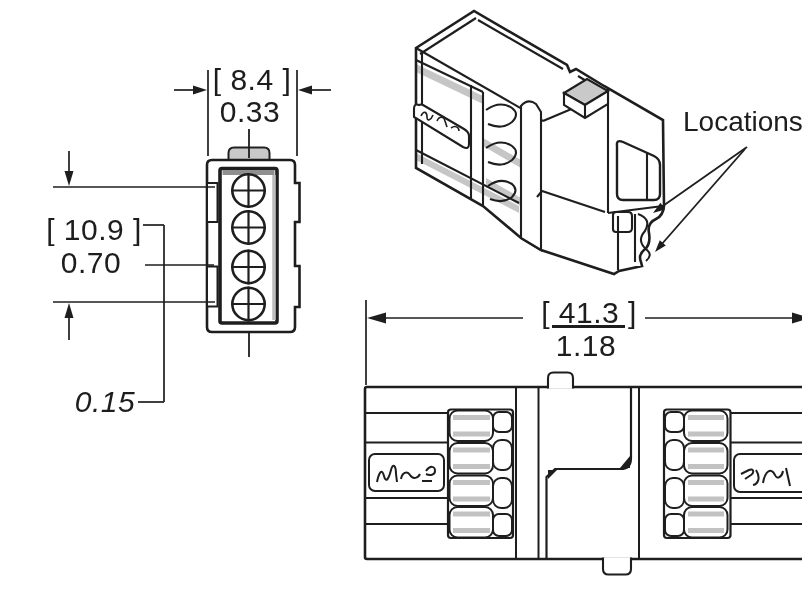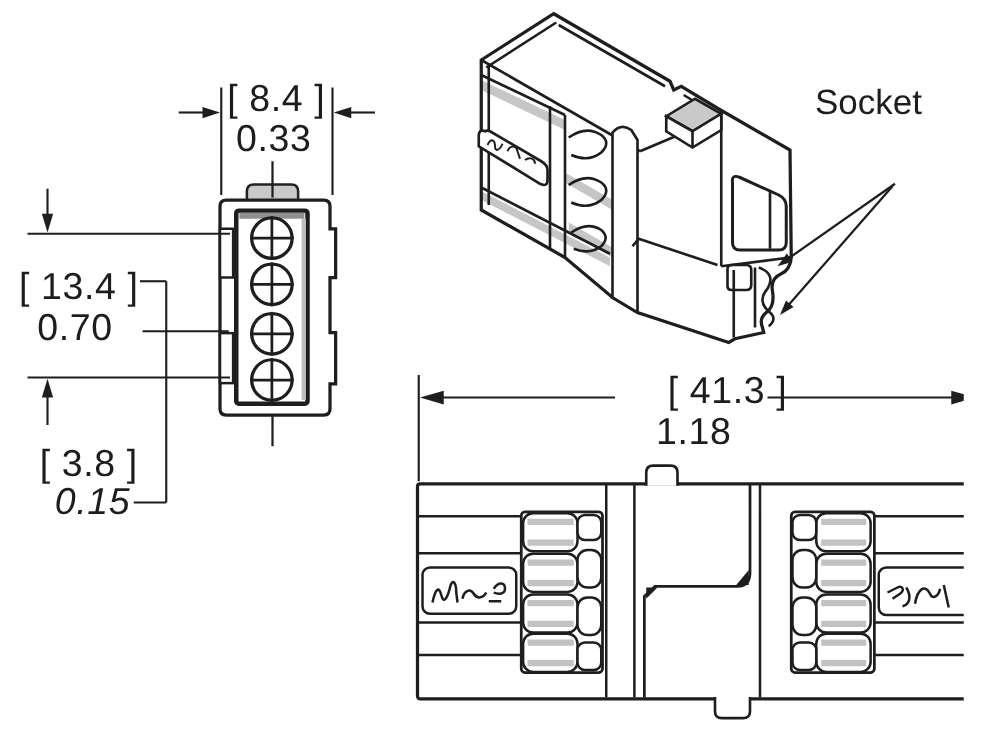--- a/index.html
+++ b/index.html
@@ -1,17 +1,17 @@
 <!DOCTYPE html>
 <html><head>
 <meta charset="utf-8">
 <style>
   html,body{margin:0;padding:0;background:#ffffff;}
   #stage{position:relative;width:771px;height:591px;background:#ffffff;overflow:hidden;
-         font-family:"Liberation Sans",sans-serif;}
+         font-family:"Liberation Sans",sans-serif;margin-left:31px;}
   #stage svg{position:absolute;left:0;top:0;}
   .label{position:absolute;color:#1d1d1d;white-space:nowrap;line-height:1;}
   .dim{font-size:30px;letter-spacing:0.5px;transform:translate(-50%,-50%);}
   .callout{font-size:28px;}
   .ln{stroke:#1e1e1e;fill:none;}
   .thick{stroke-width:2.6;}
   .med{stroke-width:2.1;}
   .thin{stroke-width:1.7;}
   .fillw{fill:#ffffff;}
   .shade{fill:#c6c6c6;stroke:none;}
@@ -246,24 +246,23 @@
     <line x1="352" y1="318" x2="492" y2="318"></line>
     <polygon class="arrow" points="336,318 355,312.5 355,323.5"></polygon>
     <line x1="614" y1="318" x2="764" y2="318"></line>
     <polygon class="arrow" points="780,318 761,312.5 761,323.5"></polygon>
   </g>
 </svg>
 
 <div class="label dim" style="left:221px;top:80px;">[ 8.4 ]</div>
 <div class="label dim" style="left:219px;top:112px;text-align:right;">0.33</div>
 
-<div class="label dim" style="left:63px;top:230px;">[ 13.4 ]</div>
+<div class="label dim" style="left:63px;top:230px;">[ 10.9 ]</div>
 <div class="label dim" style="left:60px;top:263px;">0.70</div>
 
-<div class="label dim" style="left:71px;top:372px;">[ 3.8 ]</div>
 <div class="label dim" style="left:74px;top:402px;font-style:italic;">0.15</div>
 
-<div class="label dim" style="left:582px;top:313px;">[ 41.3 ]</div>
+<div class="label dim" style="left:558px;top:313px;text-decoration:underline;">[ 41.3 ]</div>
 <div class="label dim" style="left:555px;top:346px;">1.18</div>
 
-<div class="label callout" style="left:652px;top:68px;">Socket</div>
+<div class="label callout" style="left:652px;top:108px;">Locations</div>
 
 </div>
 
 </body></html>

